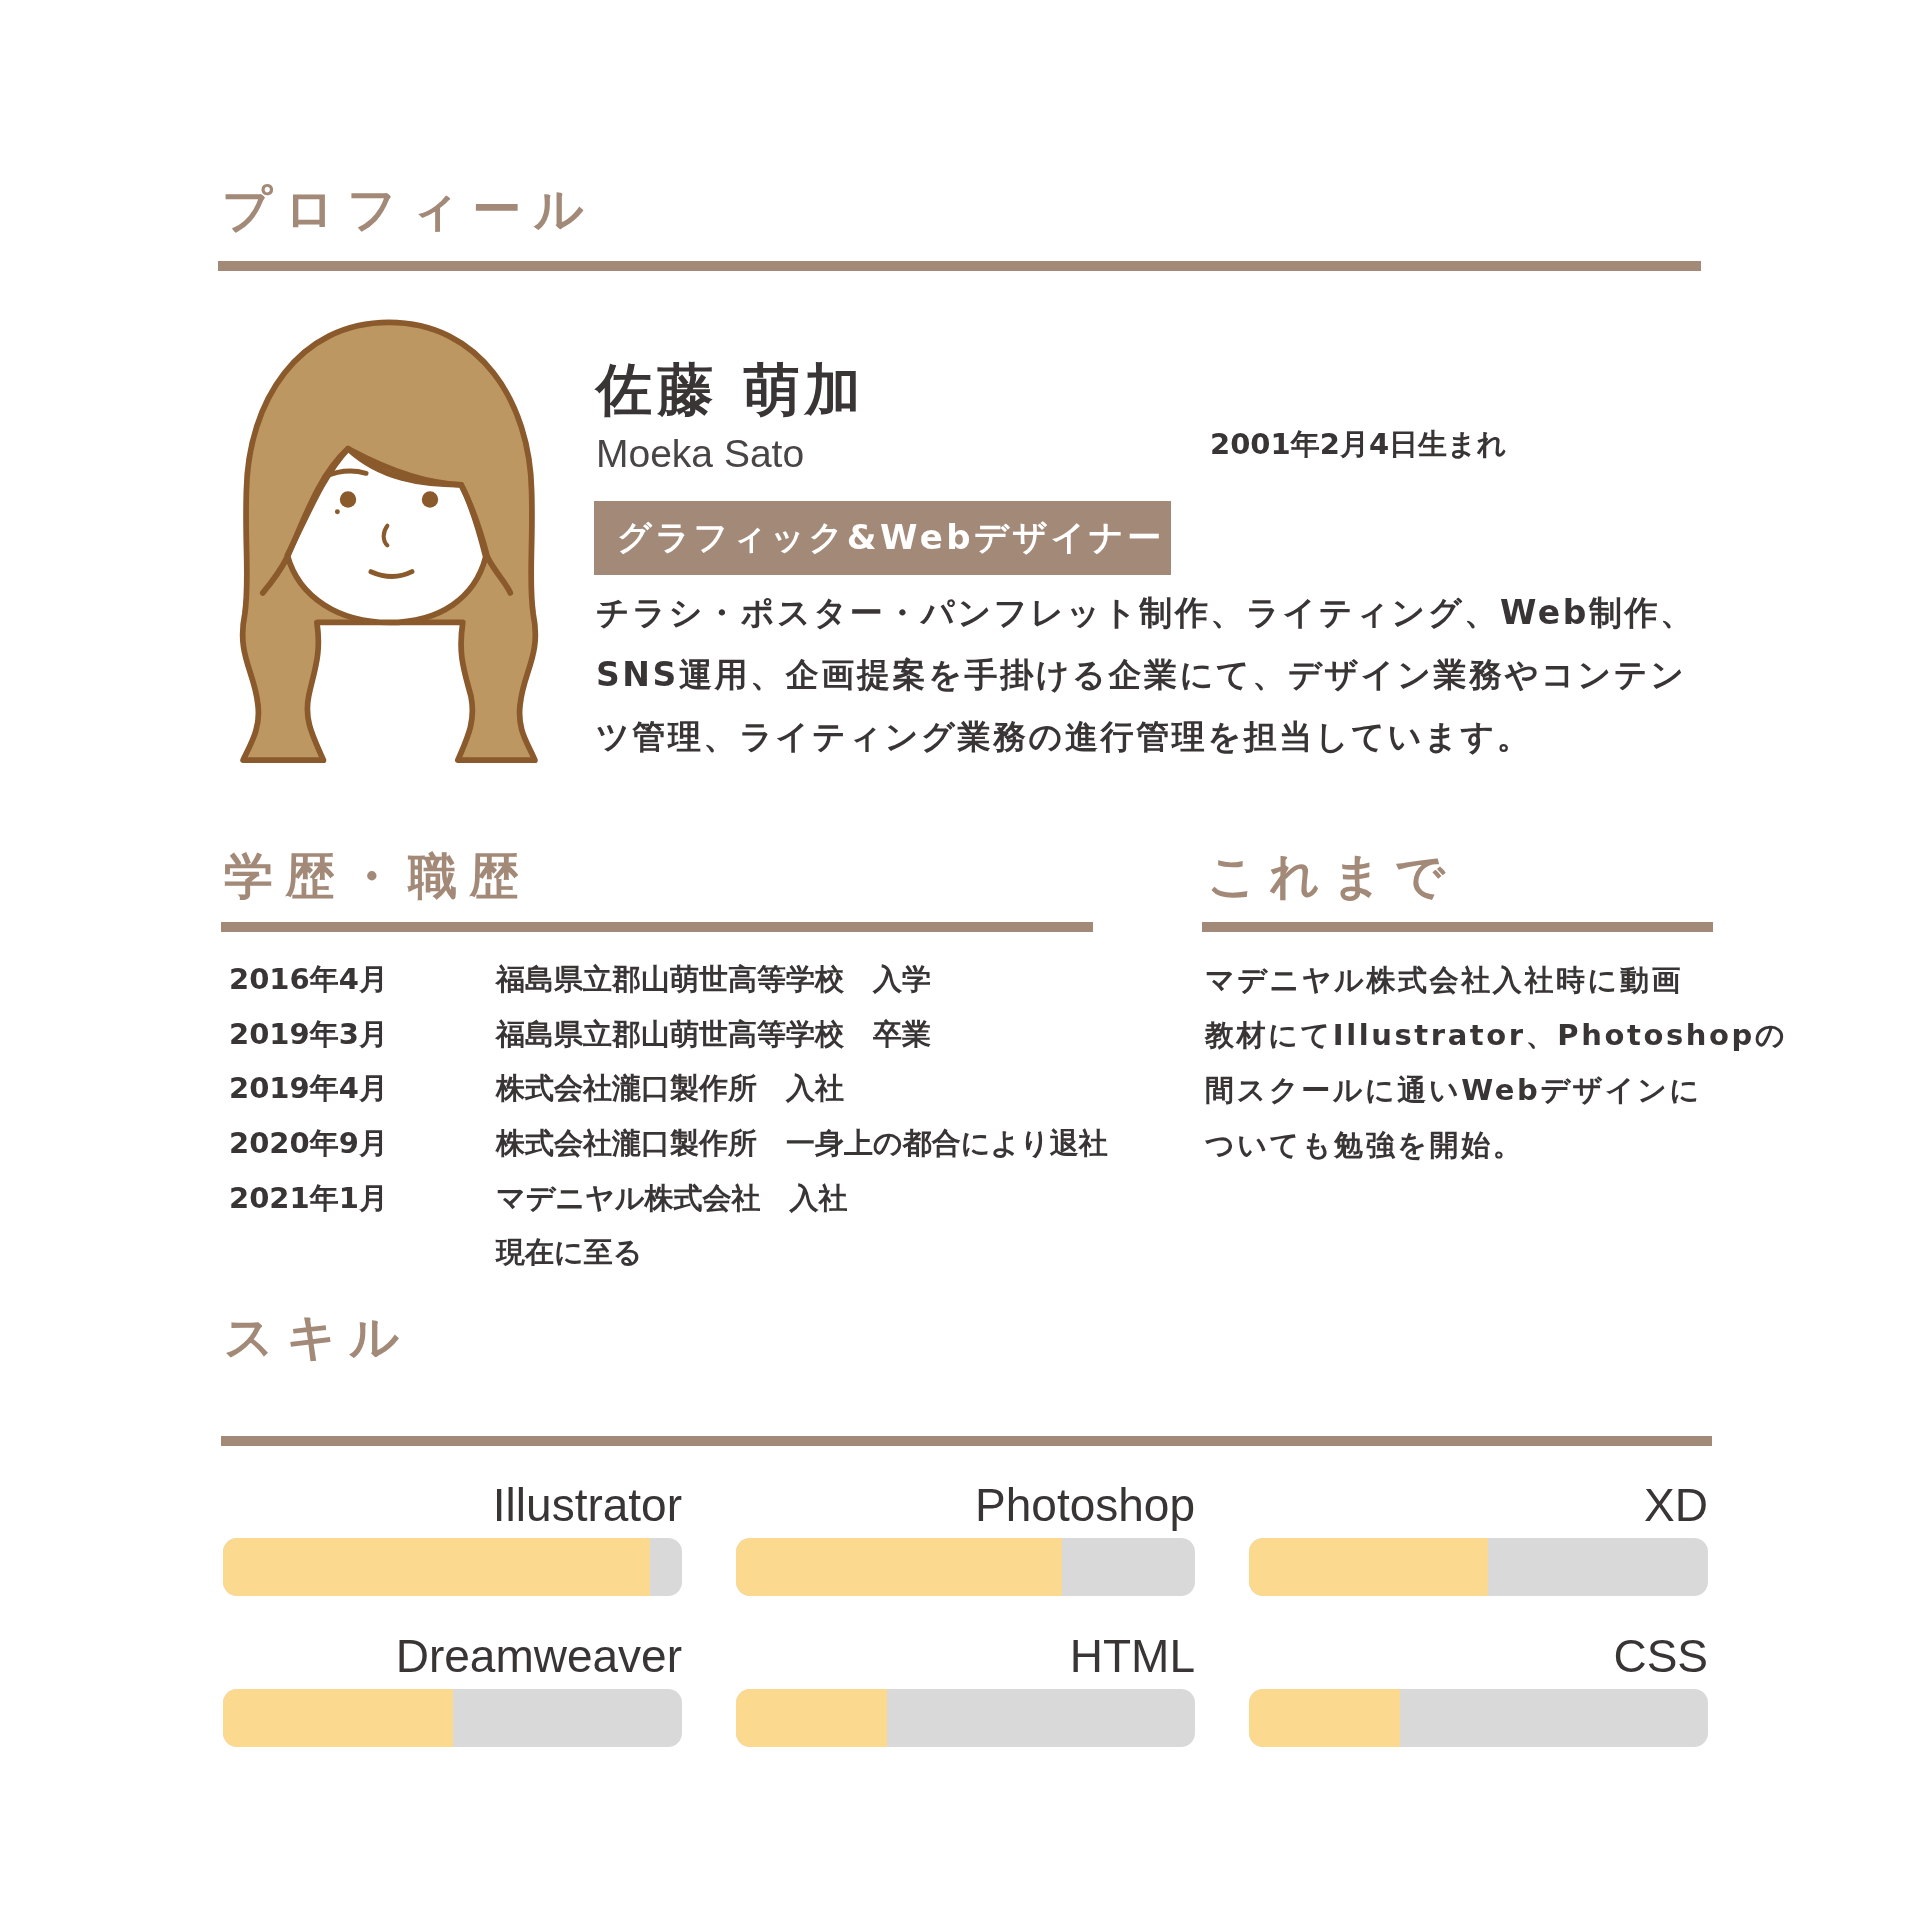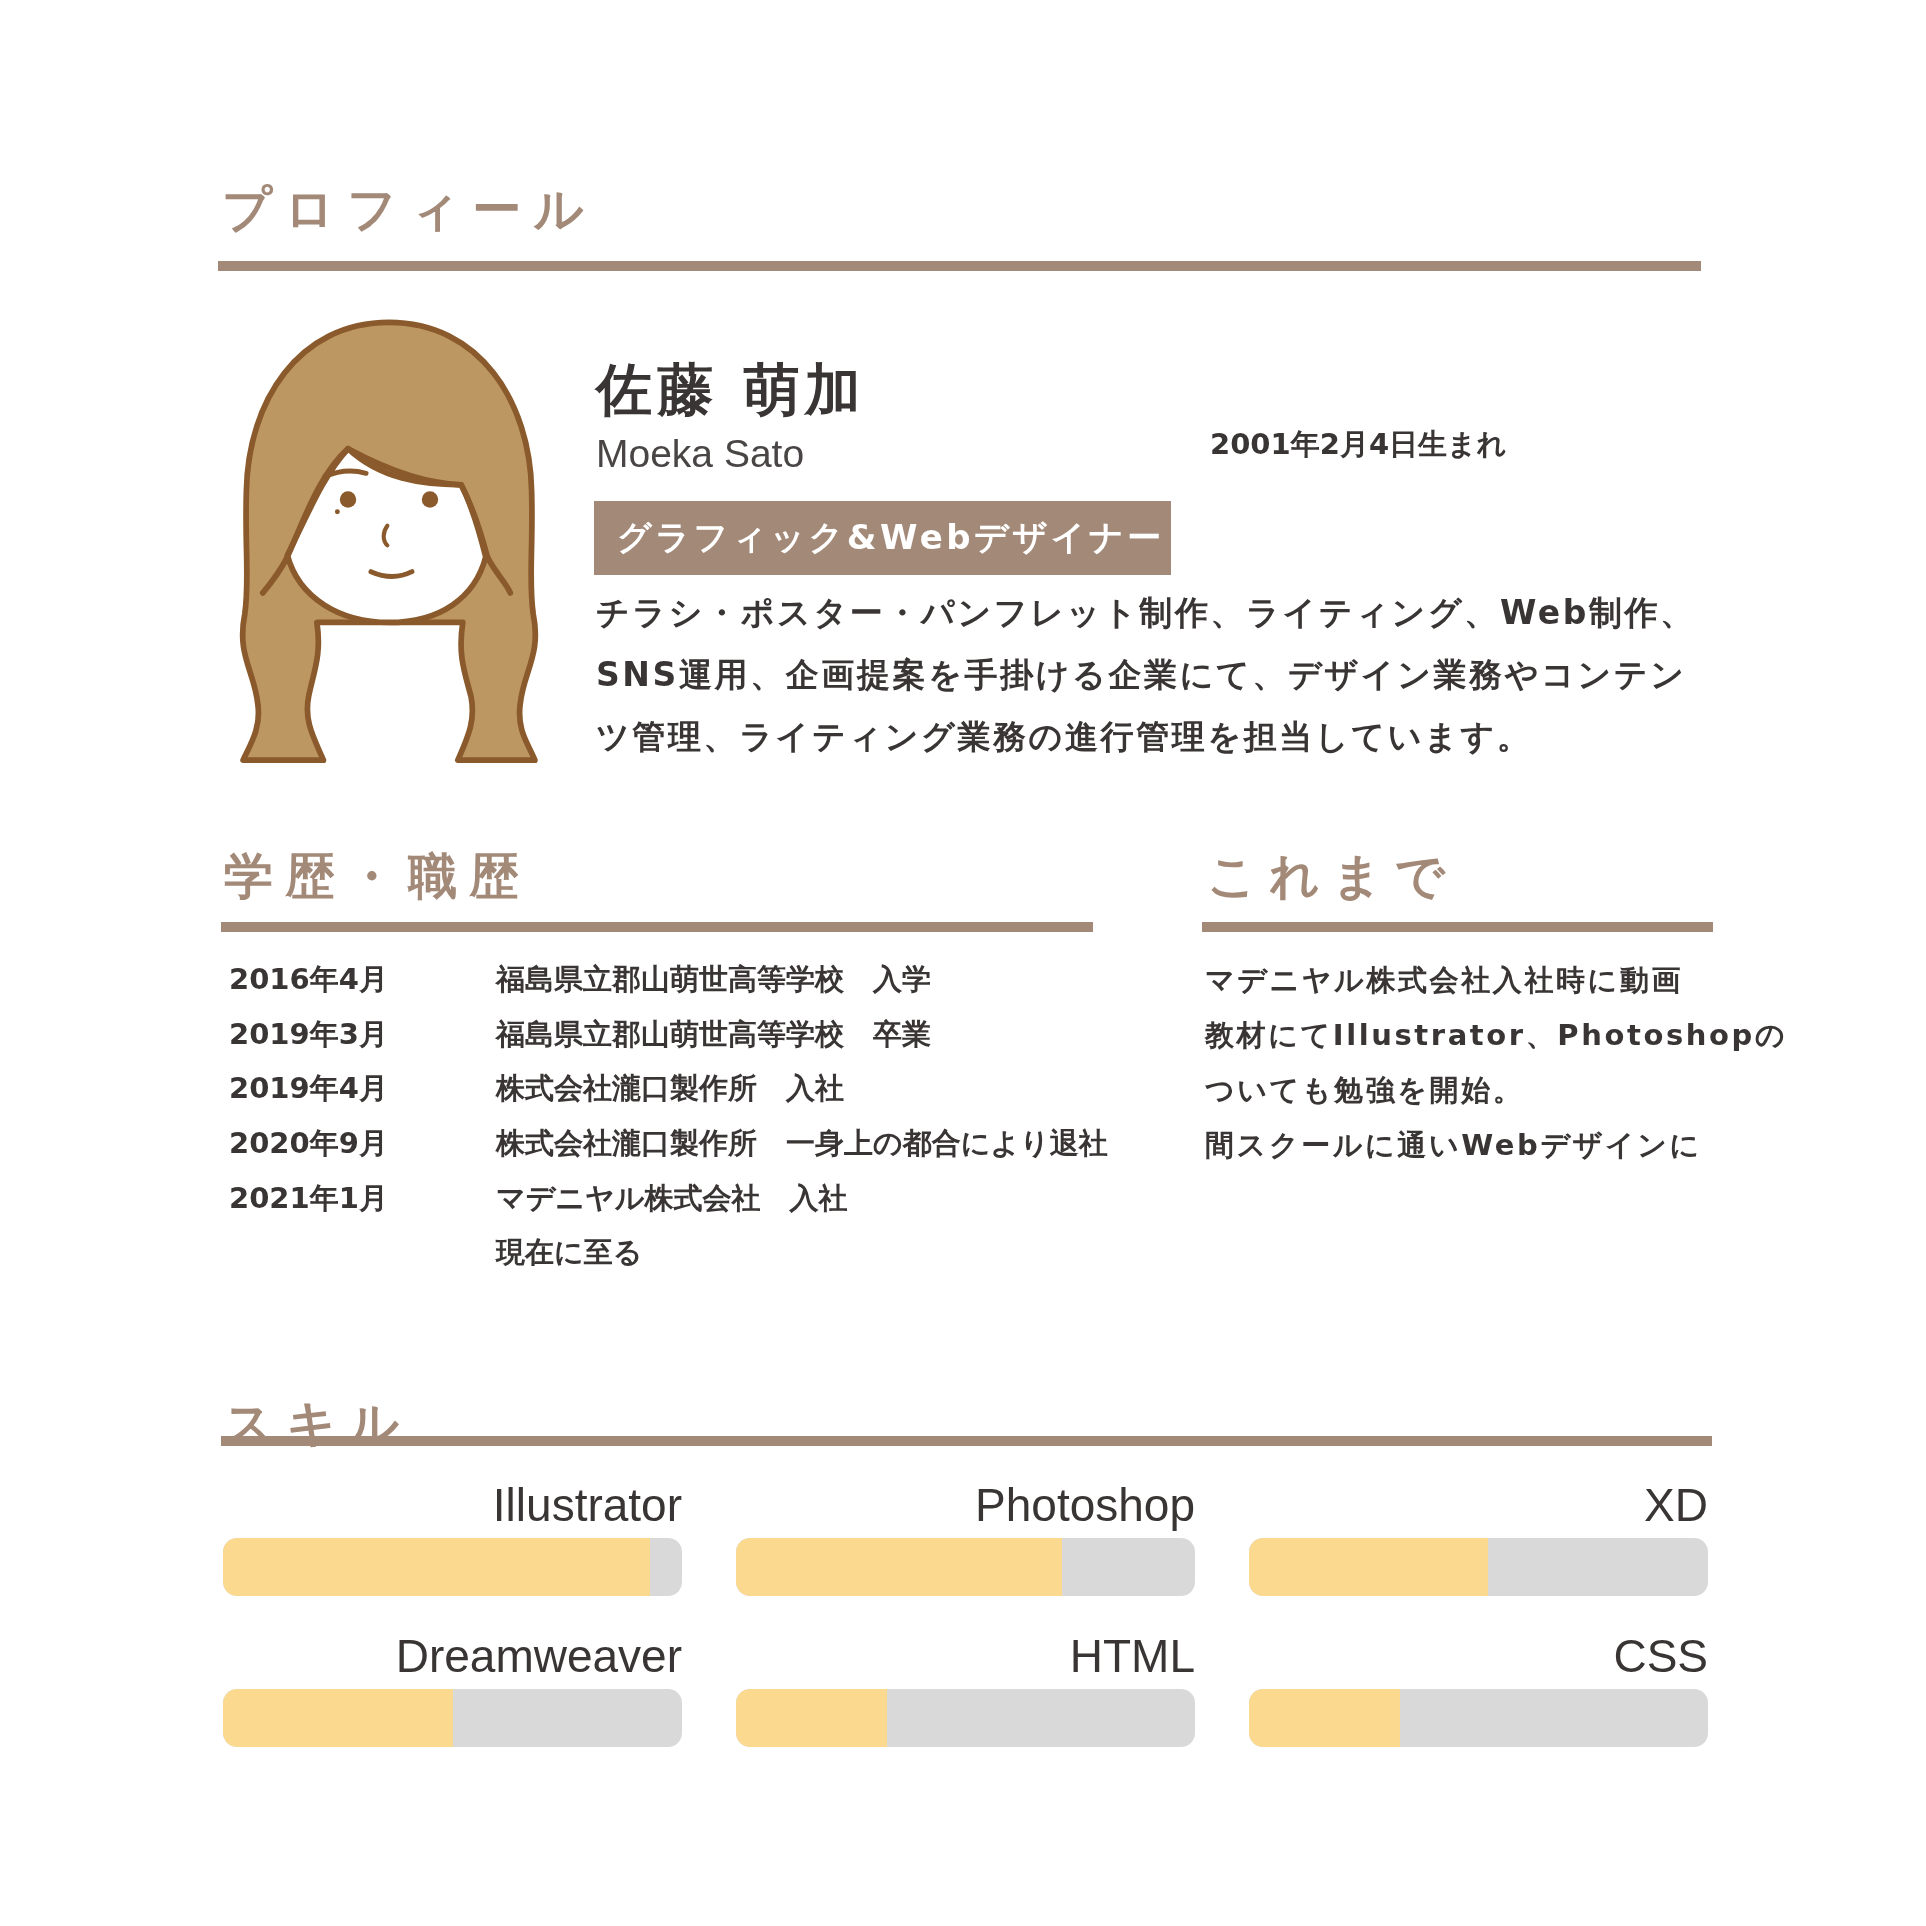--- a/index.html
+++ b/index.html
@@ -92,25 +92,25 @@
     <span class="hist-date"></span>
     <span class="hist-event">現在に至る</span>
   </div>
 </div>
 
 <div class="abs section-title" style="left:1207px; top:852px;">これまで</div>
 <div class="abs rule" style="left:1202px; top:922px; width:511px;"></div>
 <div class="abs story" style="left:1205px; top:953px; width:512px;">
   <span class="line">マデニヤル株式会社入社時に動画</span>
   <span class="line">教材にてIllustrator、Photoshopの</span>
+  <span class="line">間スクールに通いWebデザインに</span>
   <span class="line">ついても勉強を開始。</span>
-  <span class="line">間スクールに通いWebデザインに</span>
 </div>
 
-<div class="abs section-title" style="left:224px; top:1399px;">スキル</div>
+<div class="abs section-title" style="left:224px; top:1313px;">スキル</div>
 <div class="abs rule" style="left:221px; top:1436px; width:1491px;"></div>
 
 <div class="skill" style="left:223px; top:1482px;">
   <div class="skill-label">Illustrator</div>
   <div class="skill-track">
     <div class="skill-fill" style="width:93%;"></div>
   </div>
 </div>
 <div class="skill" style="left:736px; top:1482px;">
   <div class="skill-label">Photoshop</div>

